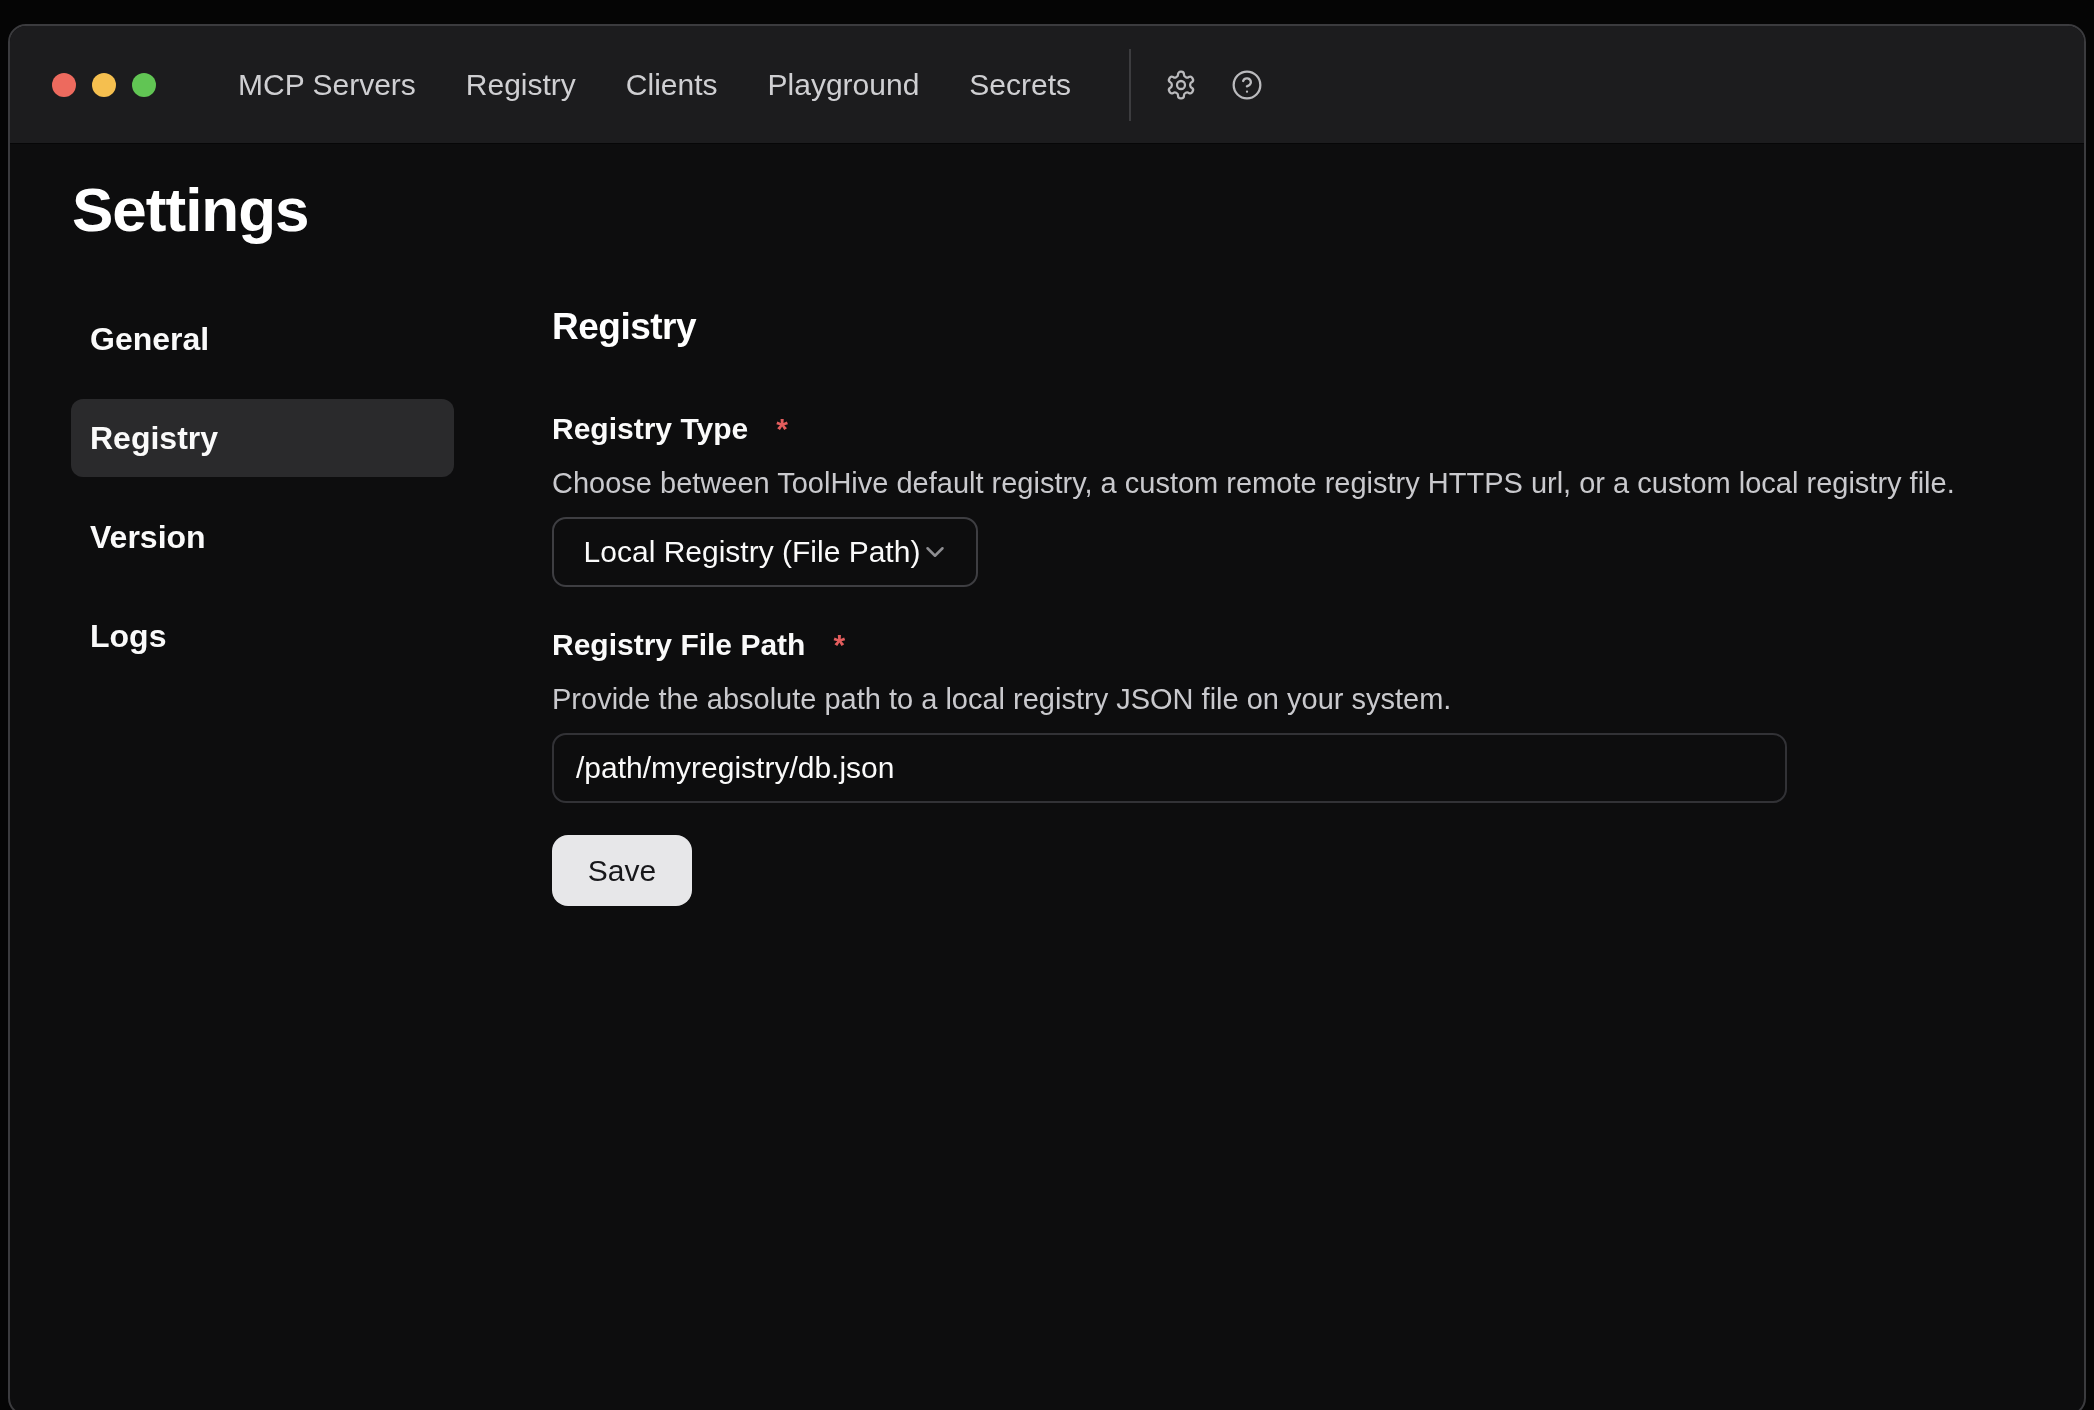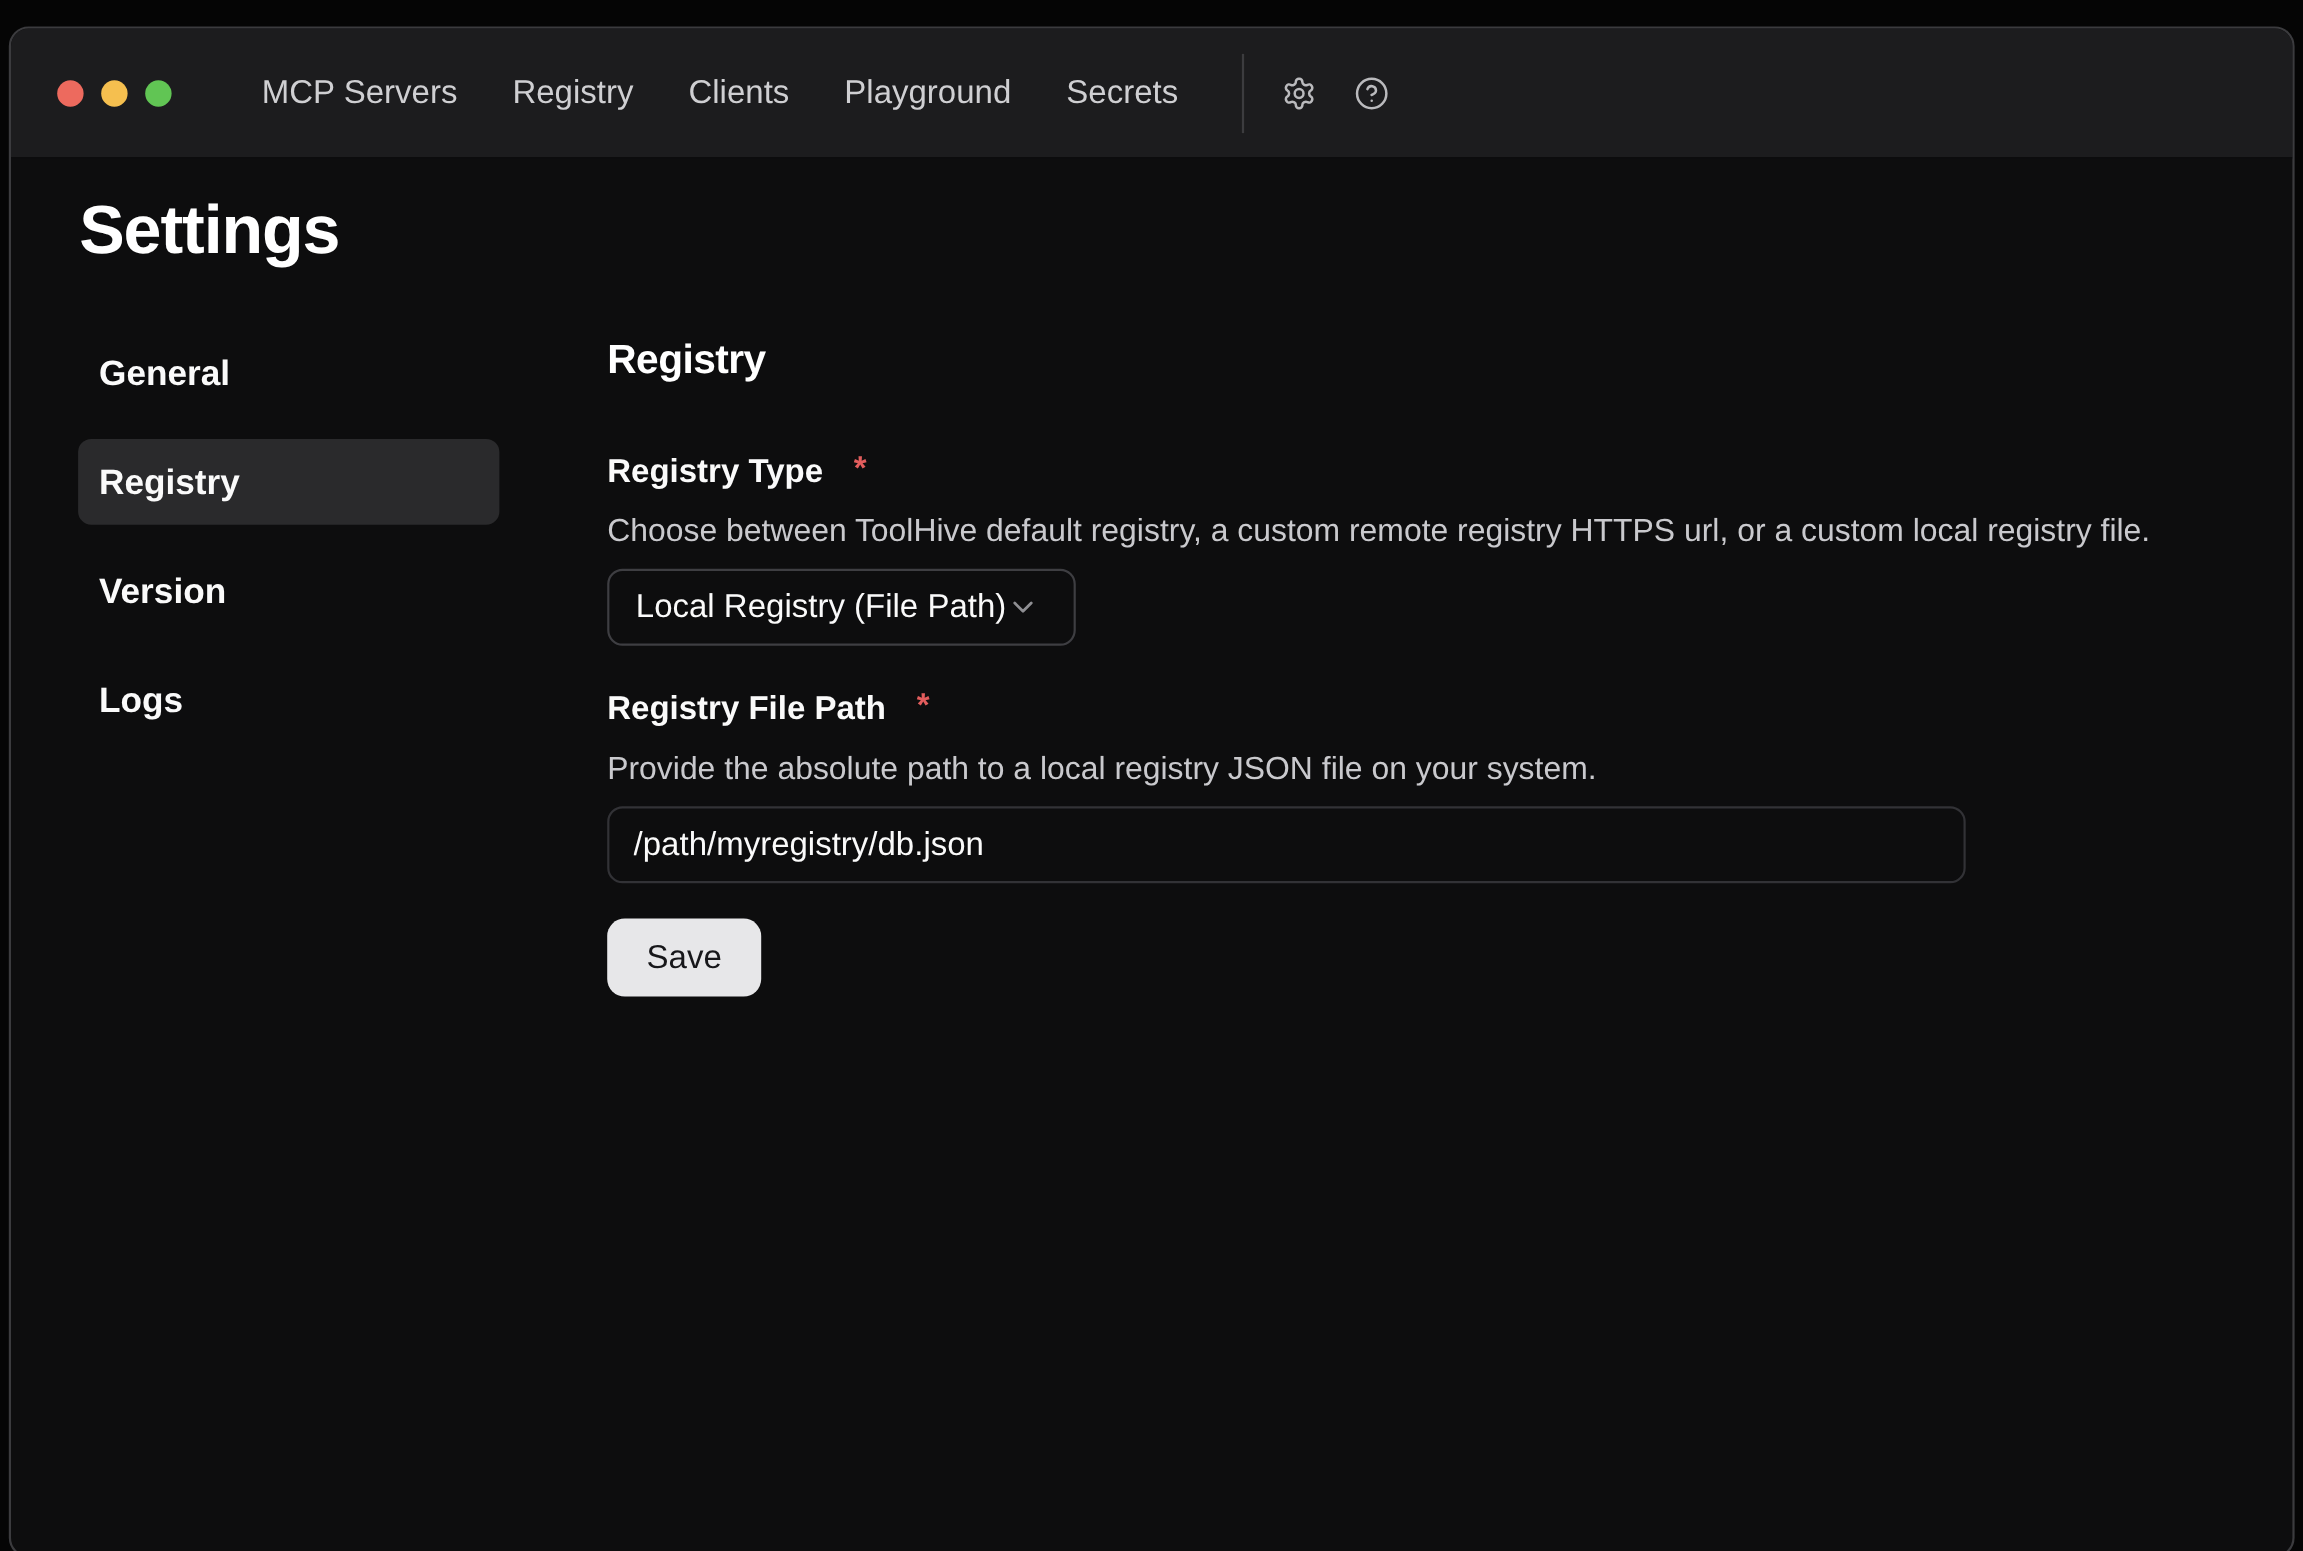--- a/index.html
+++ b/index.html
@@ -102,21 +102,21 @@
   .main-heading {
     font-size: 37px;
     font-weight: 700;
     color: #ffffff;
     line-height: 37px;
     margin: 8px 0 64px 0;
     letter-spacing: -0.5px;
   }
   .label-row {
     display: flex;
-    align-items: flex-start;
+    align-items: center;
     gap: 28px;
     margin-bottom: 16px;
   }
   .field-label {
     font-size: 30px;
     font-weight: 600;
     color: #fafafa;
     line-height: 39px;
   }
   .required {
@@ -132,21 +132,21 @@
   }
   .select {
     width: 426px;
     height: 70px;
     box-sizing: border-box;
     border: 2px solid #3e3e42;
     border-radius: 14px;
     background: transparent;
     display: flex;
     align-items: center;
-    justify-content: flex-start;
+    justify-content: center;
     padding: 0 20px 0 24px;
     margin-bottom: 38px;
     cursor: default;
   }
   .select-value { font-size: 30px; color: #fafafa; white-space: nowrap; }
   .select svg { width: 30px; height: 30px; color: #8e8e92; flex: 0 0 30px; }
   .text-input {
     width: 1235px;
     height: 70px;
     box-sizing: border-box;

